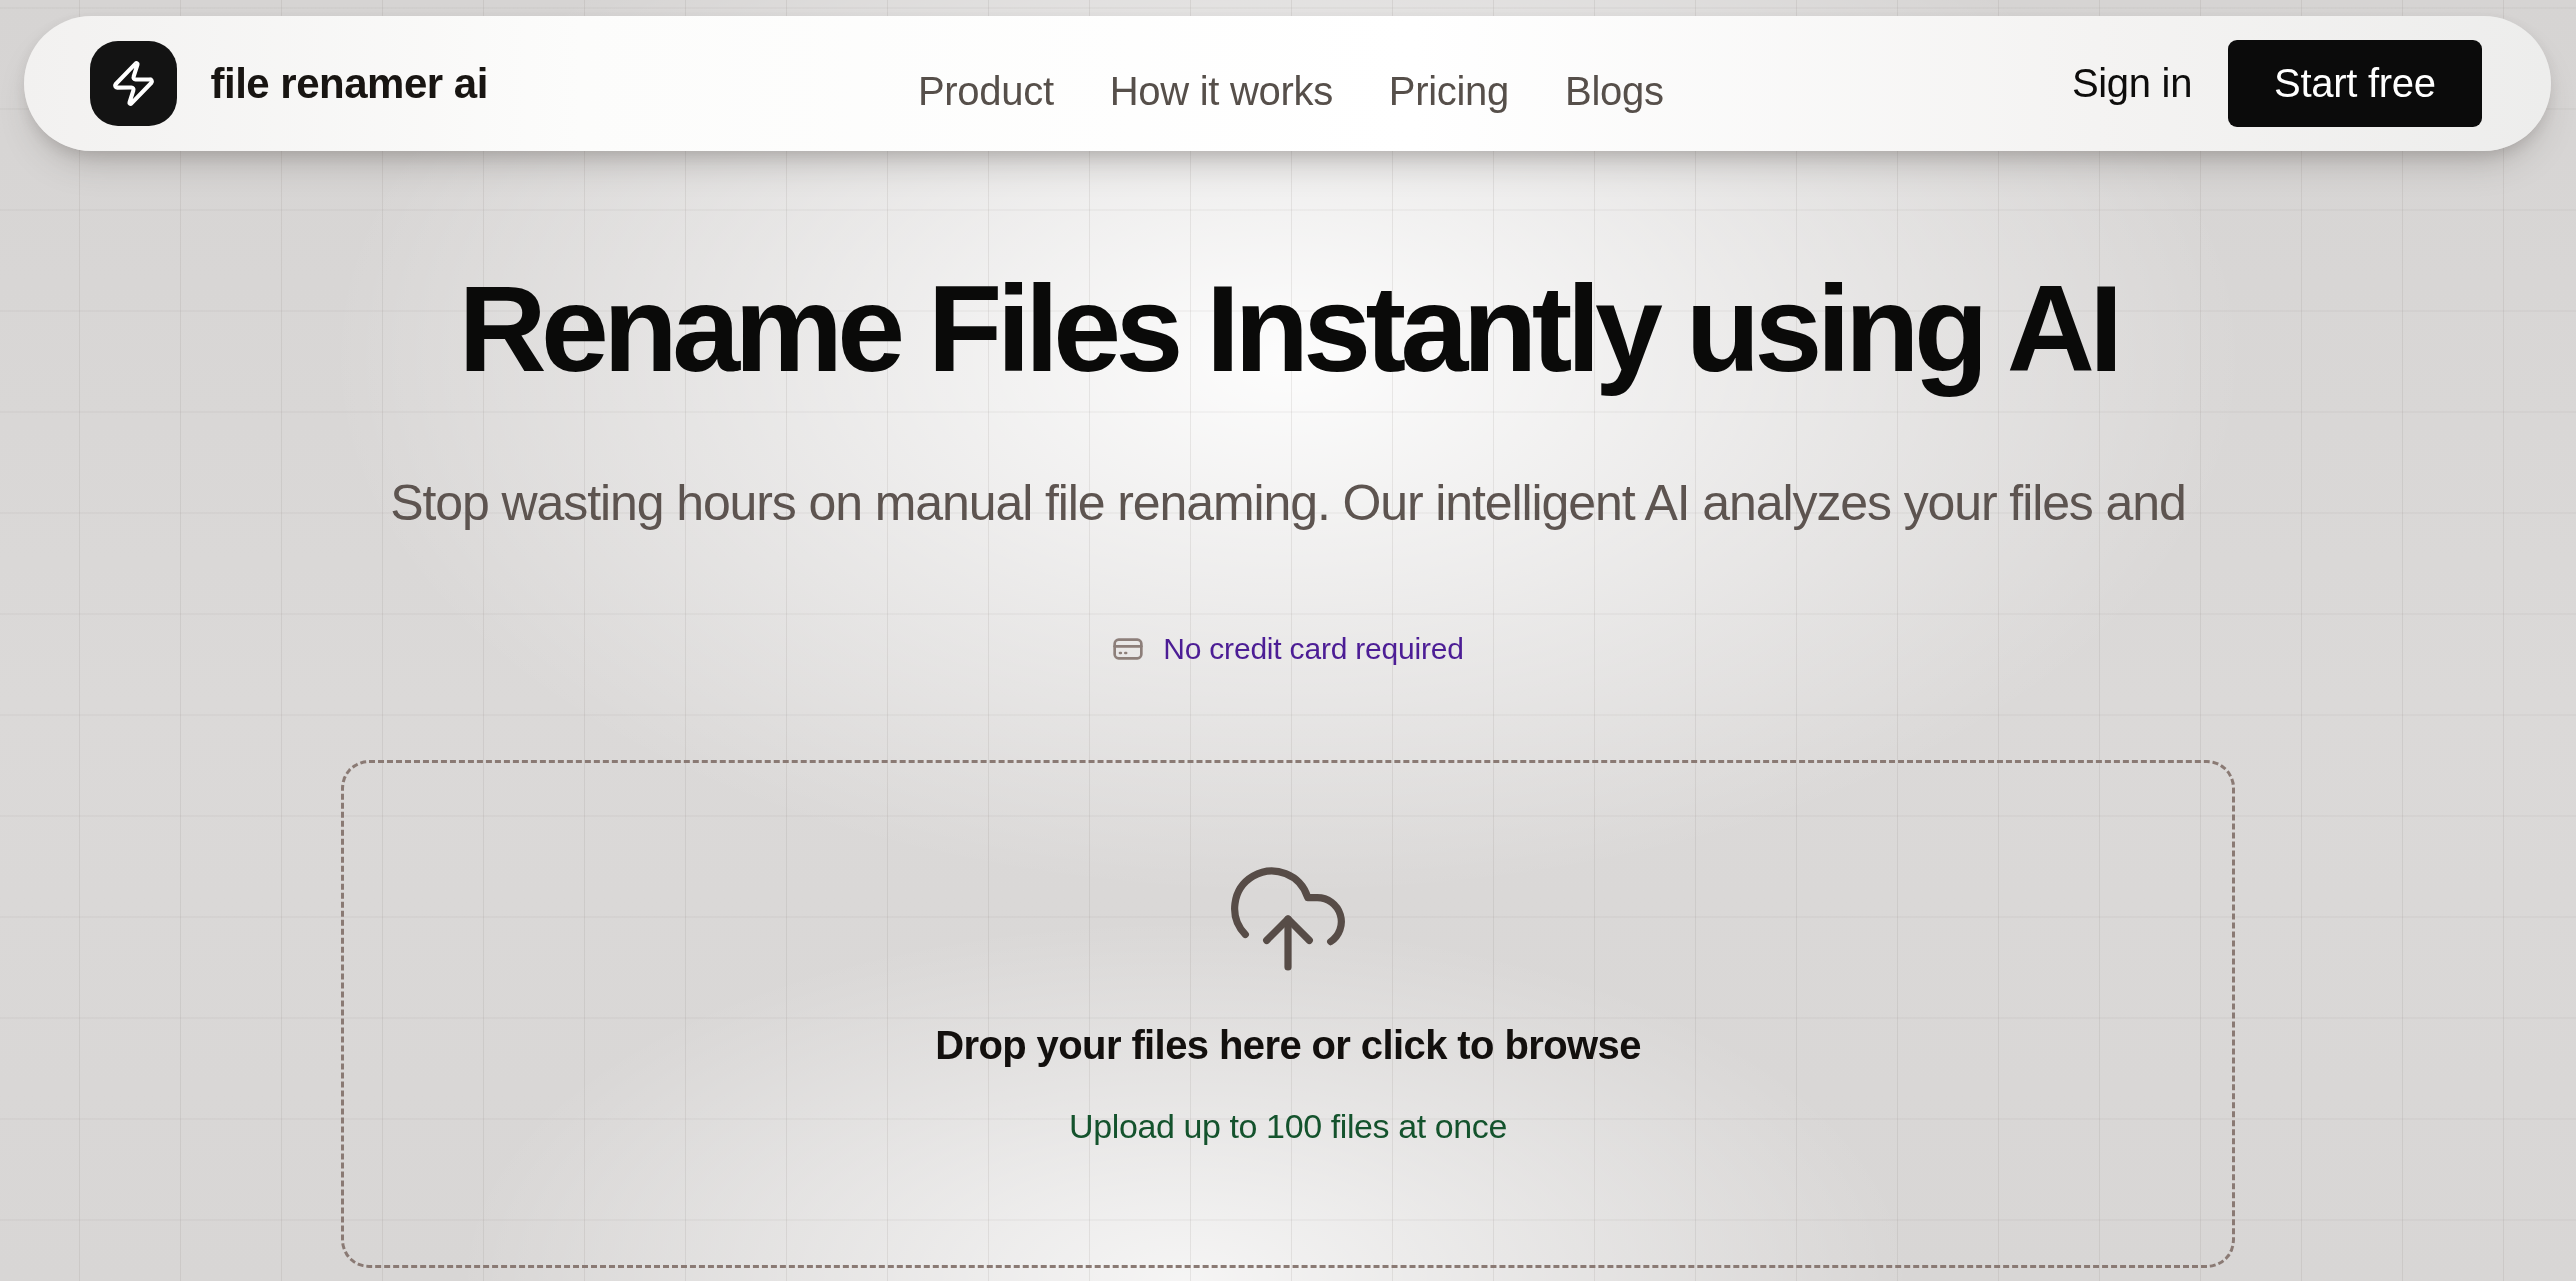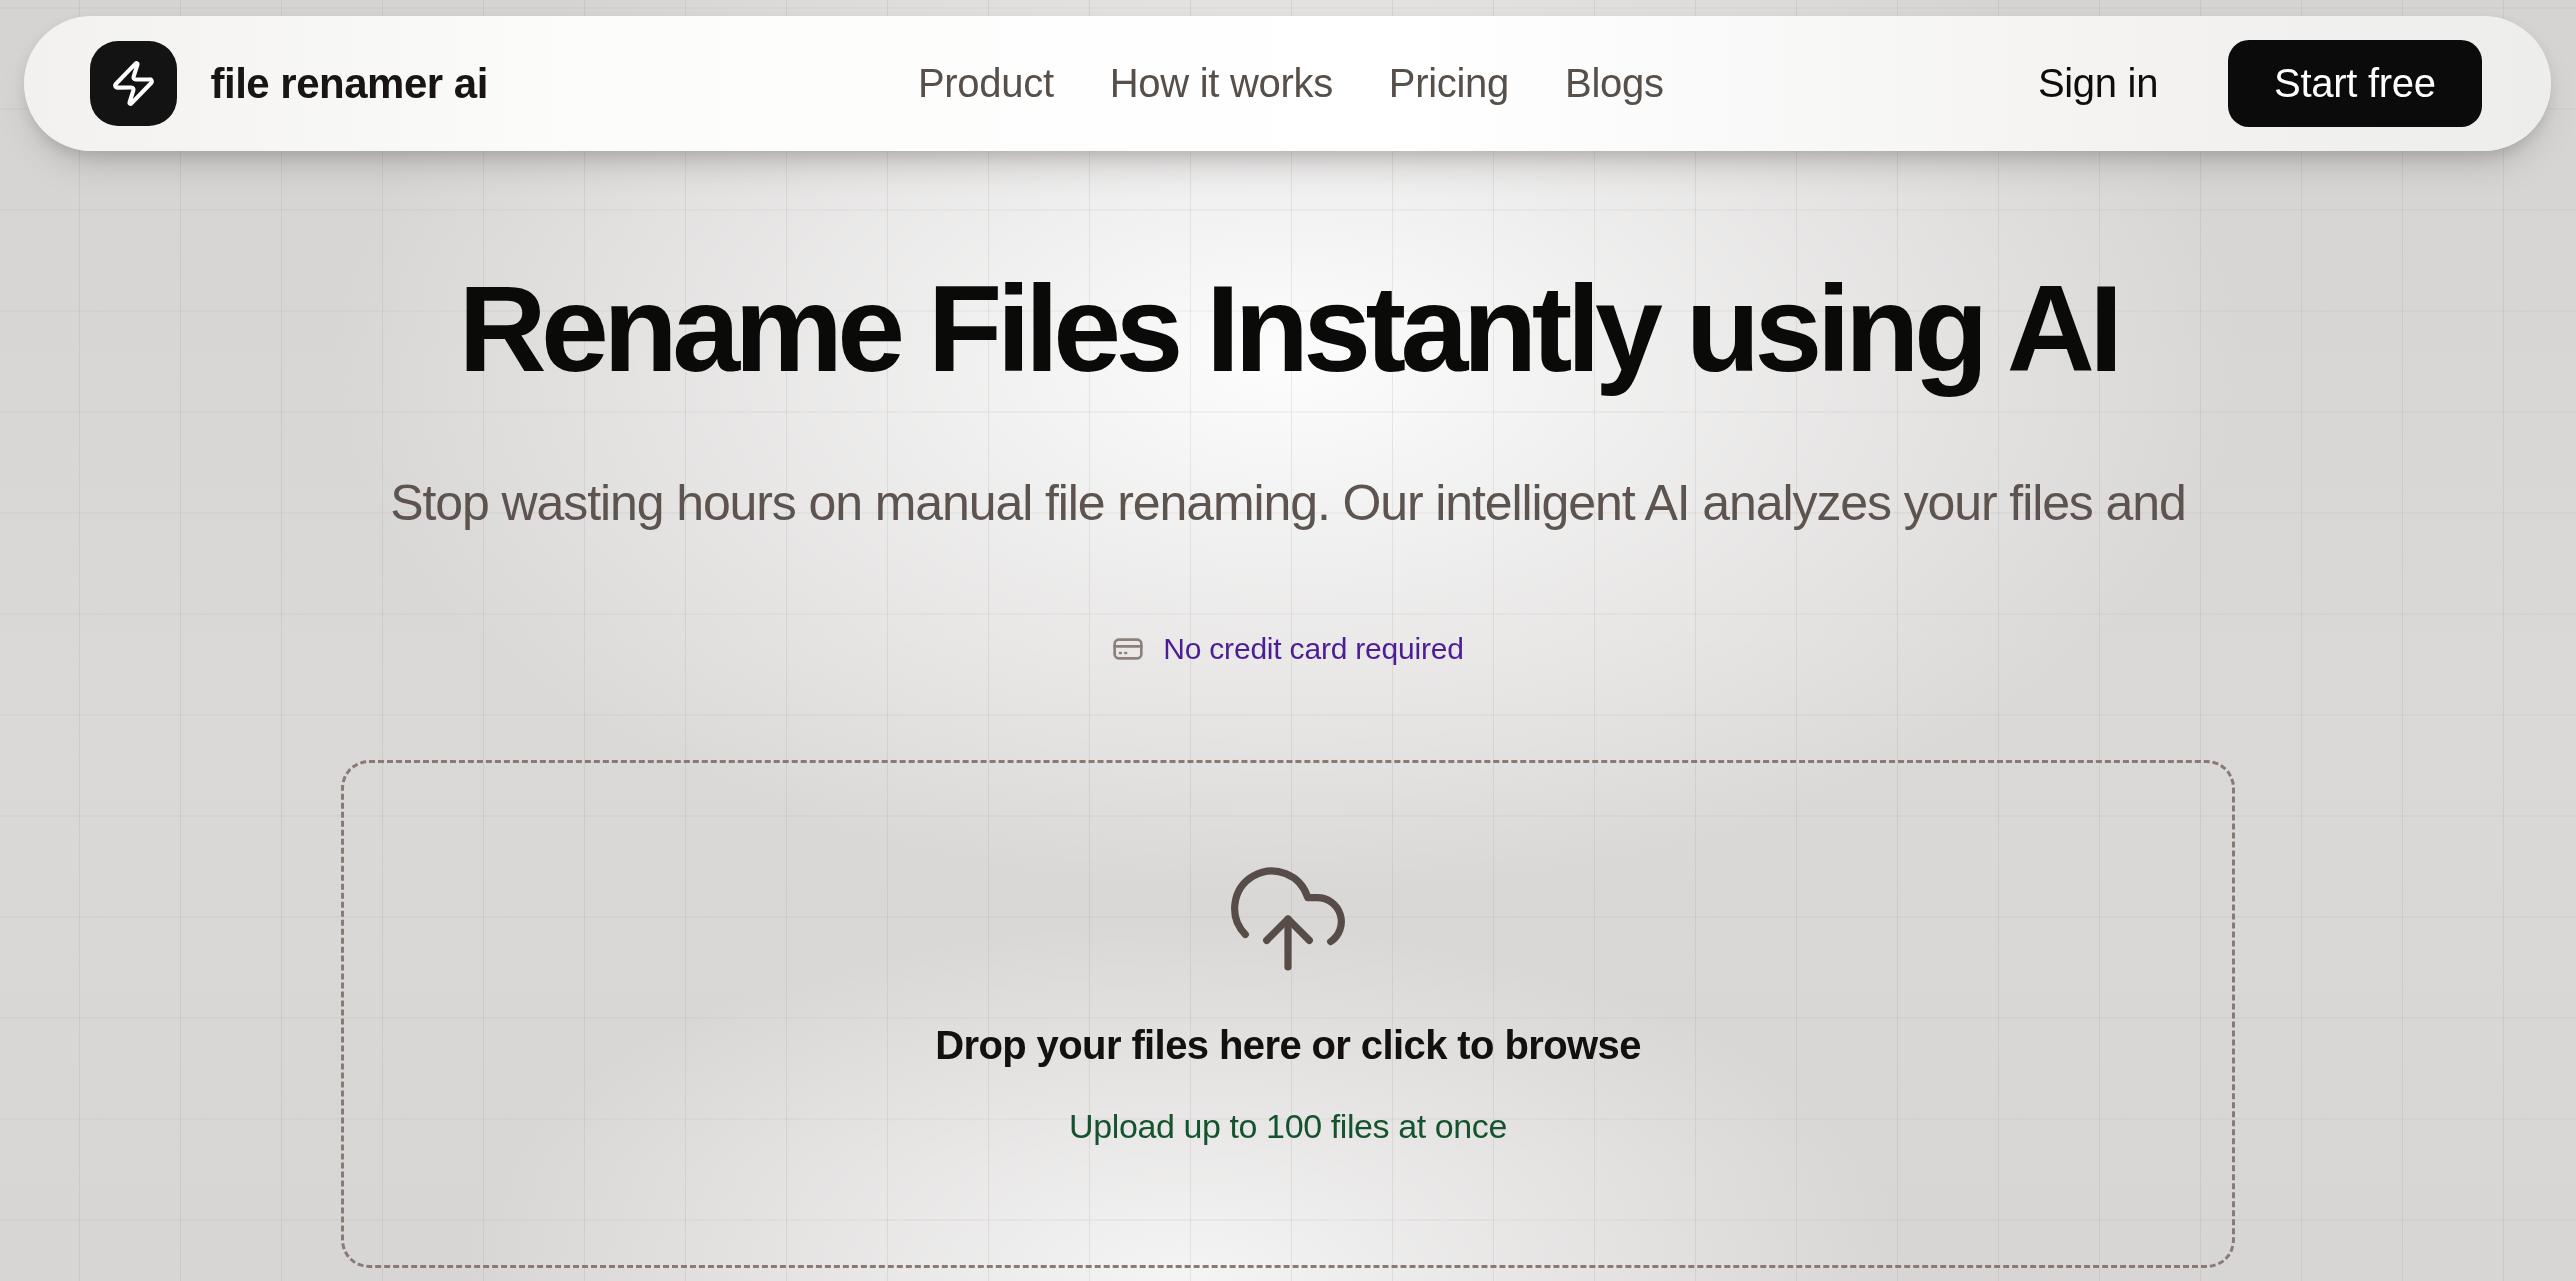--- a/index.html
+++ b/index.html
@@ -33,36 +33,36 @@
   .brand { display:flex; align-items:center; gap:34px; cursor:pointer; }
   .brand-logo {
     width:87px; height:85px; border-radius:28px; background:#131313;
     display:flex; align-items:center; justify-content:center;
     flex:0 0 auto;
   }
   .brand-logo svg { width:49px; height:49px; }
   .brand-name { font-size:42px; font-weight:700; color:#181512; letter-spacing:-0.5px; }
 
   .nav-links {
-    position:absolute; left:50%; top:0; height:100%;
+    position:absolute; left:50%; top:8px; height:100%;
     transform:translateX(-49.5%);
     display:flex; align-items:center; gap:56px;
   }
   .nav-link {
     font-size:40px; color:#564f4a; font-weight:500;
     letter-spacing:-0.3px; cursor:pointer; white-space:nowrap;
   }
 
   .nav-right { margin-left:auto; display:flex; align-items:center; gap:36px; }
   .signin { font-size:40px; color:#0e0d0c; letter-spacing:-0.3px; cursor:pointer;text-align:center; }
   .start-free {
     height:87px; padding:0 46px; border:none; cursor:pointer;
-    background:#0b0b0b; color:#ffffff; border-radius:21px;
+    background:#0b0b0b; color:#ffffff; border-radius:9px;
     font-family:inherit; font-size:40px; font-weight:500; letter-spacing:-0.3px;
-    display:flex; align-items:center; justify-content:center;margin-left:34px;
+    display:flex; align-items:center; justify-content:center;
   }
 
   
   .hero-title {
     position:absolute; top:262px; left:0; width:100%;
     text-align:center;
     font-size:122px; font-weight:700; letter-spacing:-5.6px;
     color:#0a0a09; line-height:1.1; white-space:nowrap;
   }
   .hero-sub {

